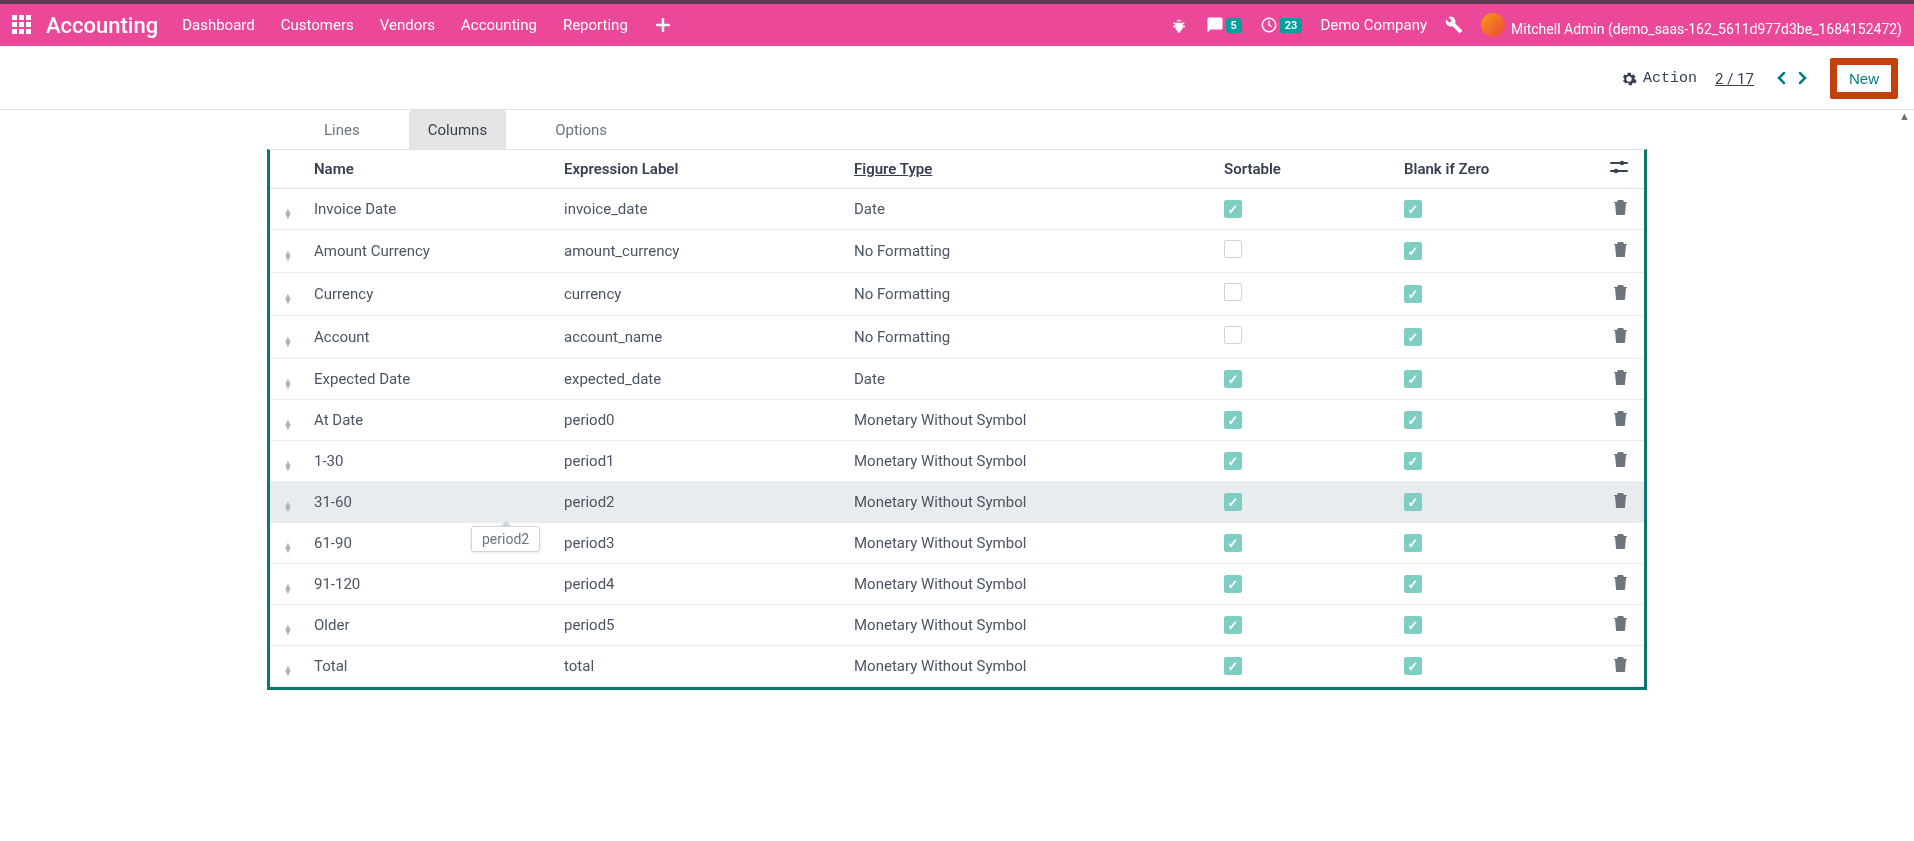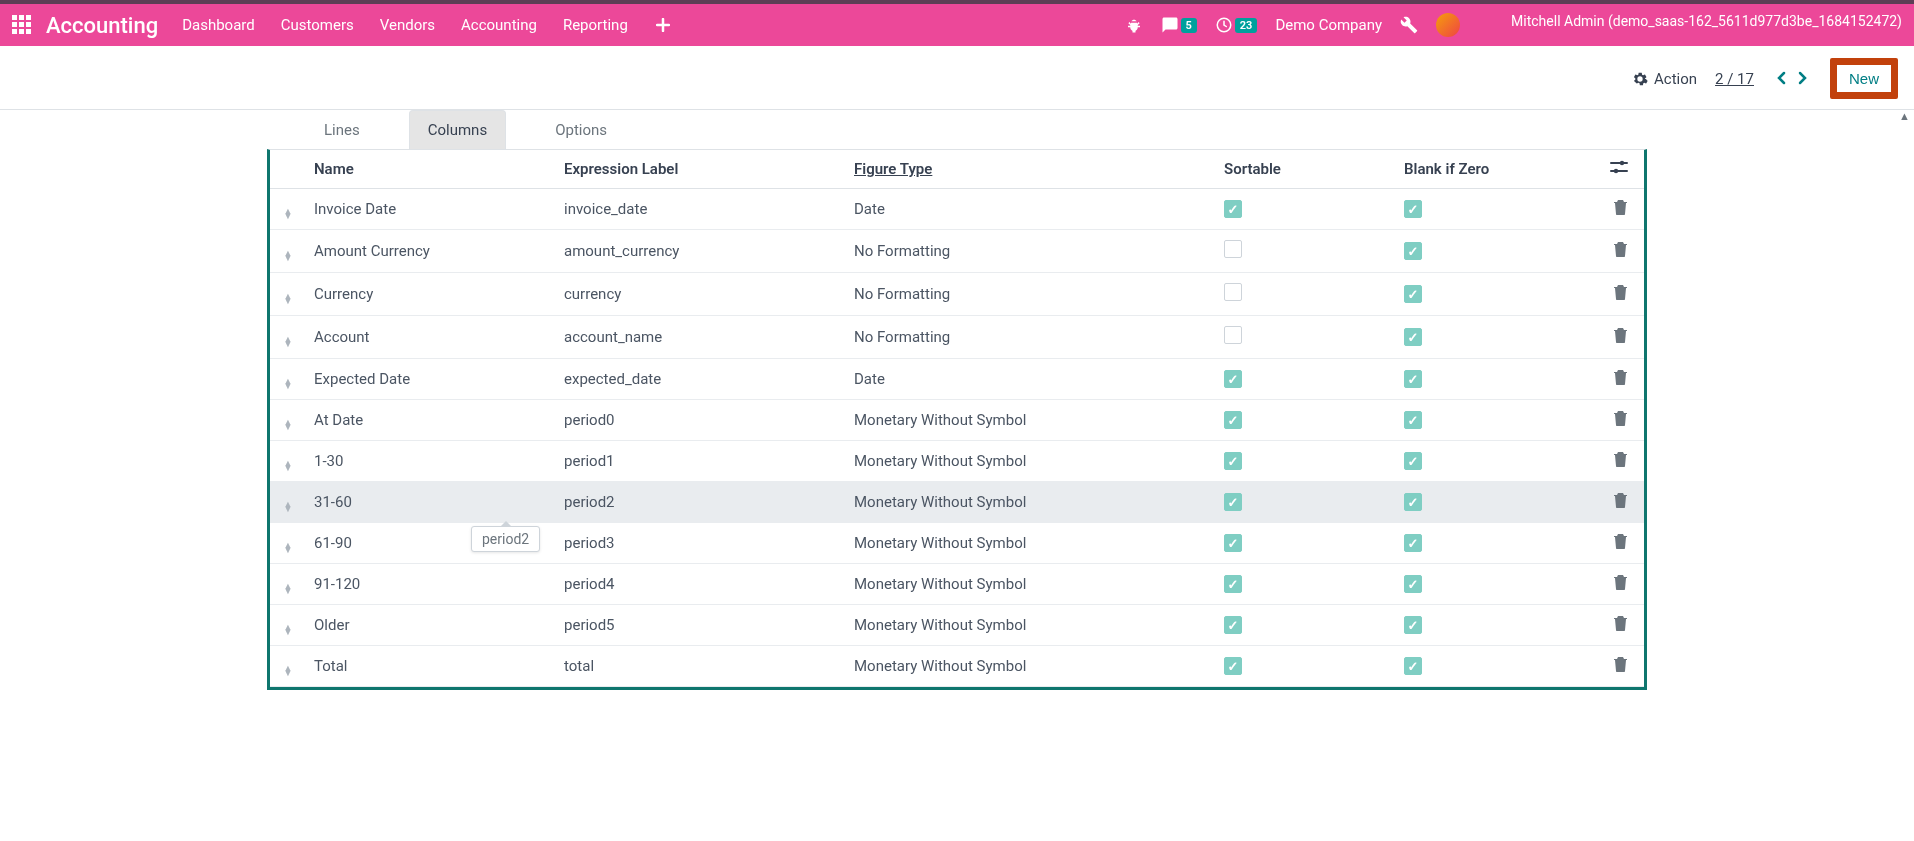--- a/index.html
+++ b/index.html
@@ -12,31 +12,31 @@
 .navbar .brand { font-size: 22px; font-weight: 500; margin-right: 24px; }
 .navbar .menu { display: flex; gap: 26px; }
 .navbar .menu-item { color: #fff; cursor: pointer; font-size: 15px; }
 .navbar .plus-btn { margin-left: 28px; color: #fff; font-size: 18px; cursor: pointer; }
 .navbar .spacer { flex: 1; }
 .navbar .right { display: flex; align-items: center; gap: 18px; }
 .navbar .icon-btn { position: relative; cursor: pointer; display: flex; align-items: center; }
 .navbar .badge { background: #00a09d; color: #fff; font-size: 11px; padding: 1px 5px; border-radius: 3px; margin-left: 2px; font-weight: 600; }
 .navbar .company { font-size: 15px; }
 .navbar .avatar { width: 24px; height: 24px; border-radius: 50%; background: linear-gradient(135deg, #f59e0b, #ef4444); margin-right: 6px; }
-.navbar .user-block { display: flex; align-items: flex-start; font-size: 14px; gap: 45px; }
+.navbar .user-block { display: flex; align-items: flex-end; font-size: 14px; }
 
 
 .control-panel { padding: 12px 16px 10px; border-bottom: 1px solid #dee2e6; display: flex; align-items: center; }
 .breadcrumb { font-size: 22px; display: flex; align-items: center; gap: 8px; }
 .breadcrumb .link { color: #017e84; cursor: pointer; }
 .breadcrumb .sep { color: #adb5bd; }
 .breadcrumb .current { color: #6c757d; }
 .control-panel .spacer { flex: 1; }
 .control-actions { display: flex; align-items: center; gap: 18px; }
-.action-btn { display: flex; align-items: center; gap: 6px; cursor: pointer; color: #374151; font-size: 15px; }
+.action-btn { display: flex; align-items: center; gap: 6px; cursor: pointer; color: #374151; font-size: 15px; font-family: Liberation Mono, monospace; }
 .pager-txt { color: #374151; font-size: 15px; text-decoration: underline; }
 .pager-arrows { display: flex; gap: 4px; }
 .pager-arrows span { cursor: pointer; color: #017e84; font-size: 18px; padding: 2px 4px; }
 .new-btn { border: 7px solid #c2410c; color: #017e84; background: #fff; padding: 5px 12px; cursor: pointer; font-size: 15px; border-radius: 2px; }
 
 
 .content-wrapper { position: relative; height: calc(100vh - 46px - 60px); overflow-y: auto; }
 .form-sheet { max-width: 1400px; margin: 0 auto; padding: 0 10px; }
 
 .tabs { display: flex; margin-left: 38px; gap: 30px; }

